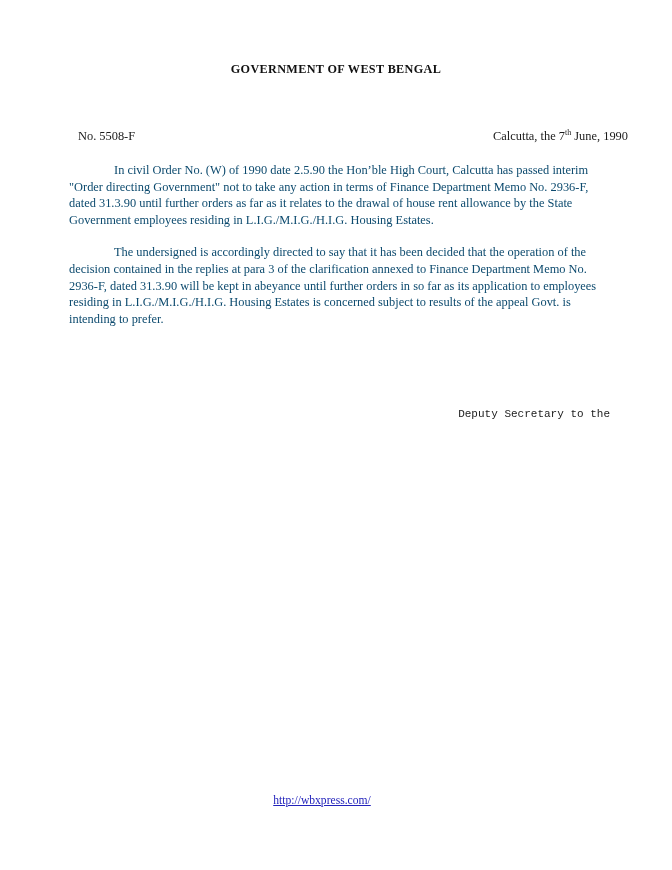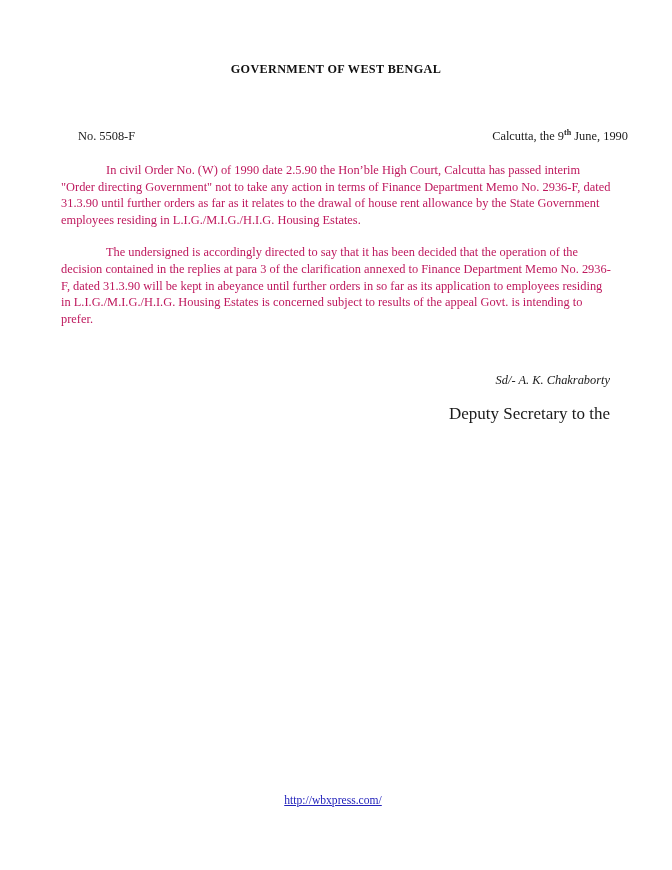--- a/index.html
+++ b/index.html
@@ -50,35 +50,34 @@
     line-height: 16px;
     margin-left: 17px;
   }
   .ref-no, .ref-date {
     white-space: nowrap;
   }
   .ref-date sup {
     font-size: 8px;
     vertical-align: super;
     line-height: 0;
-    font-weight: bold;
   }
   .body-block {
     position: absolute;
     left: 61px;
     top: 162px;
     width: 552px;
   }
   .para {
     font-size: 12.4px;
     line-height: 16.6px;
     text-align: left;
     text-indent: 45px;
-    margin: 0 0 16px 0;
-    color: #be185d;
+    margin: 0 0 16px 8px;
+    color: #0c4a6e;
   }
   .sign-block {
     position: absolute;
     right: 62px;
     top: 372px;
     width: 260px;
     text-align: right;
   }
   .sign-name {
     font-style: italic;
@@ -86,26 +85,27 @@
     line-height: 17px;
   }
   .desig-block {
     position: absolute;
     right: 62px;
     top: 406px;
     width: 260px;
     text-align: right;
   }
   .desig-line {
-    font-size: 17px;
+    font-size: 11px;
     line-height: 16.6px;
+    font-family: Liberation Mono, monospace;
   }
   .footer {
     position: absolute;
-    left: 12px;
+    left: 1px;
     top: 790px;
     width: 642px;
     text-align: center;
   }
   .footer-link {
     font-size: 11.6px;
     color: #2222bb;
     text-decoration: underline;
     cursor: pointer;
   }
@@ -114,31 +114,28 @@
 <body>
 
 <div class="page">
 
   <div class="header-block">
     <div class="header-line">GOVERNMENT OF WEST BENGAL</div>
   </div>
 
   <div class="ref-row">
     <span class="ref-no">No. 5508-F</span>
-    <span class="ref-date"><span>Calcutta, the 9</span><sup>th</sup><span> June, 1990</span></span>
+    <span class="ref-date"><span>Calcutta, the 7</span><sup>th</sup><span> June, 1990</span></span>
   </div>
 
   <div class="body-block">
     <p class="para">In civil Order No. (W) of 1990 date 2.5.90 the Hon’ble High Court, Calcutta has passed interim "Order directing Government" not to take any action in terms of Finance Department Memo No. 2936-F, dated 31.3.90 until further orders as far as it relates to the drawal of house rent allowance by the State Government employees residing in L.I.G./M.I.G./H.I.G. Housing Estates.</p>
     <p class="para">The undersigned is accordingly directed to say that it has been decided that the operation of the decision contained in the replies at para 3 of the clarification annexed to Finance Department Memo No. 2936-F, dated 31.3.90 will be kept in abeyance until further orders in so far as its application to employees residing in L.I.G./M.I.G./H.I.G. Housing Estates is concerned subject to results of the appeal Govt. is intending to prefer.</p>
   </div>
 
-  <div class="sign-block">
-    <div class="sign-name">Sd/- A. K. Chakraborty</div>
-  </div>
 
   <div class="desig-block">
     <div class="desig-line">Deputy Secretary to the</div>
   </div>
 
   <div class="footer">
     <a class="footer-link" href="#" style="color: rgb(34, 34, 187);">http://wbxpress.com/</a>
   </div>
 
 </div>

